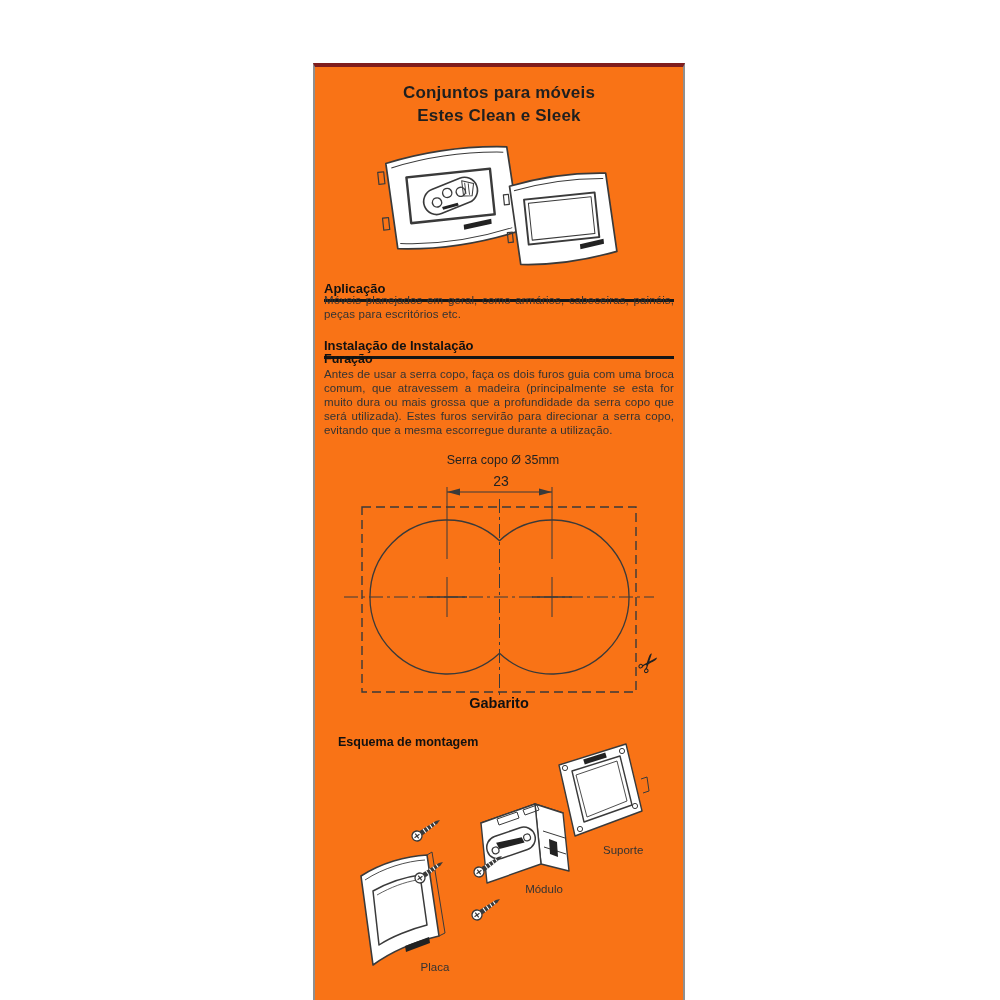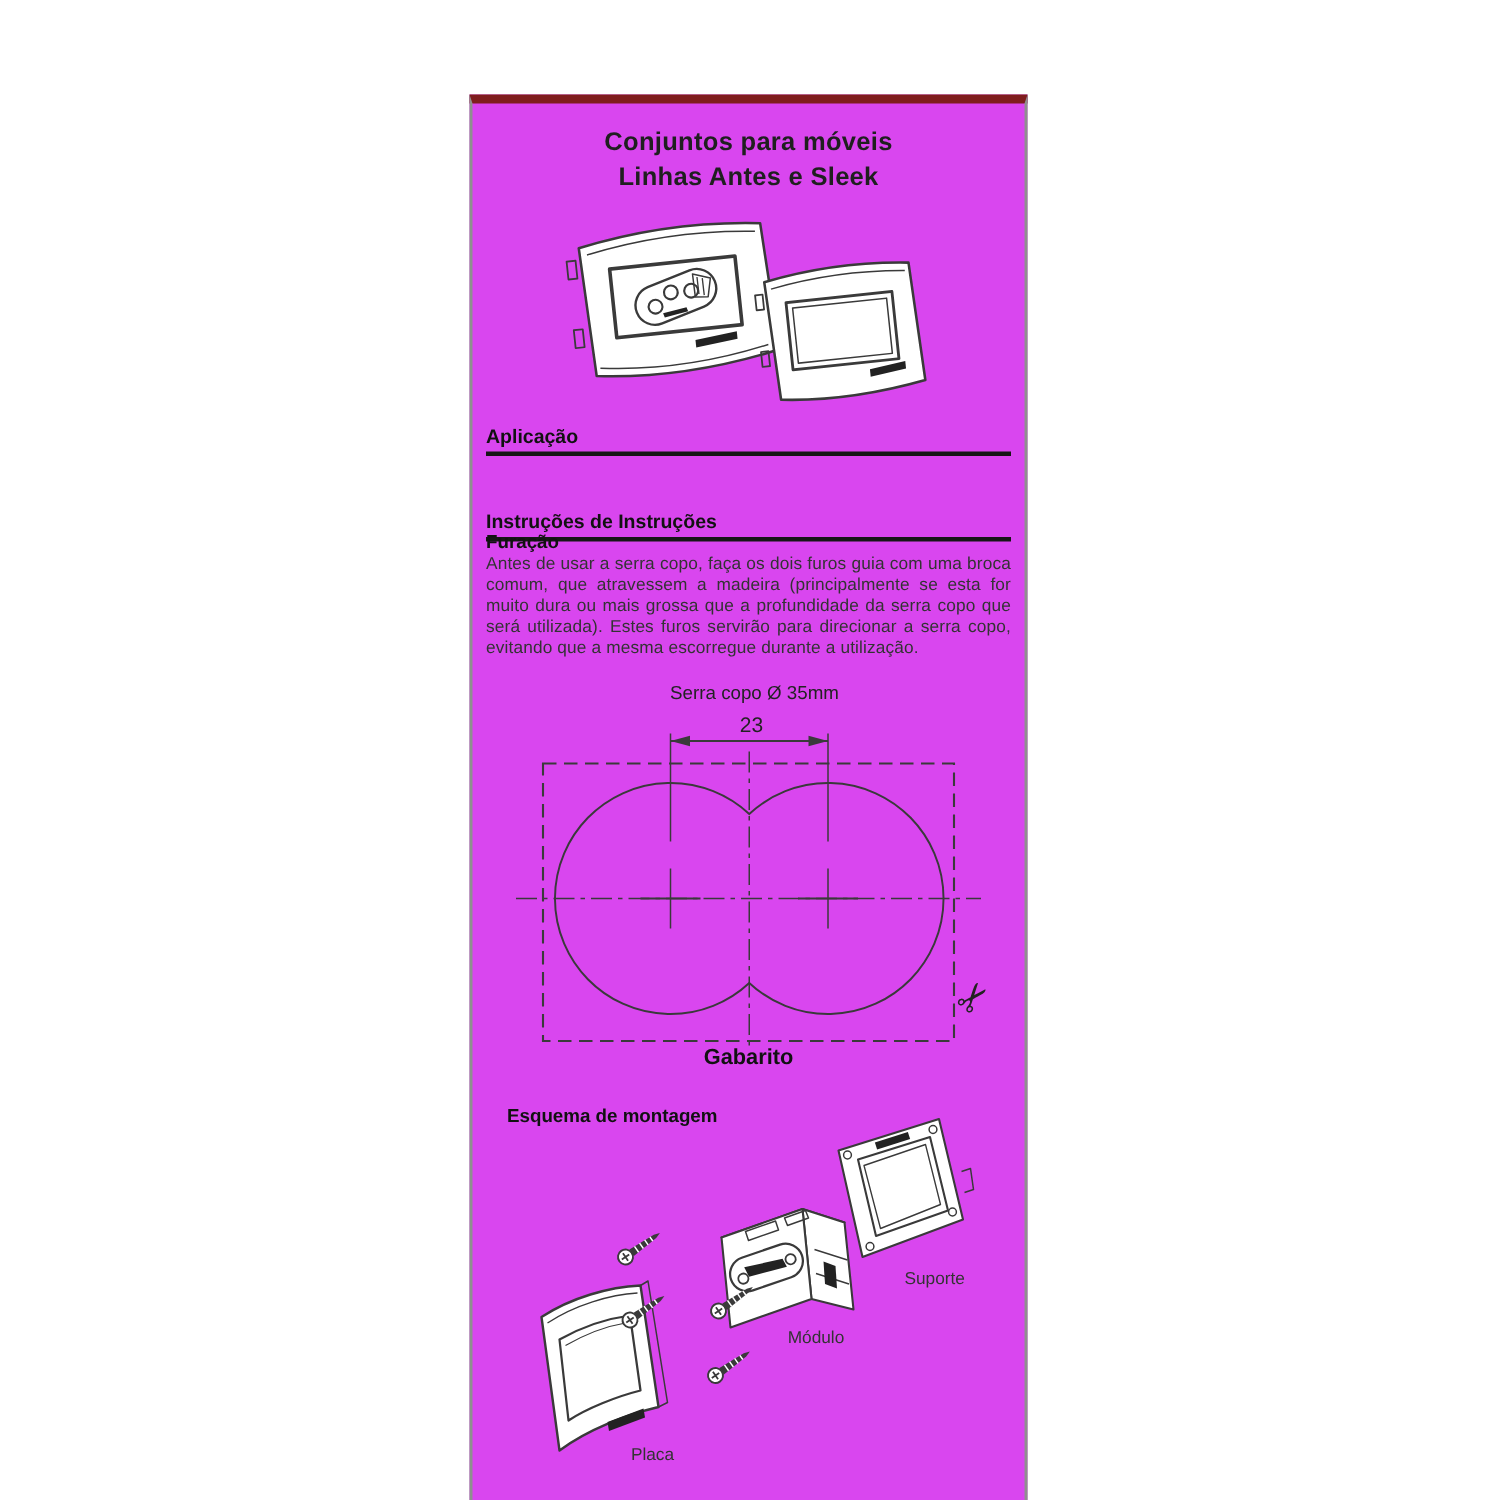--- a/index.html
+++ b/index.html
@@ -2,22 +2,22 @@
 <html><head>
 <meta charset="utf-8">
 <style>
   html,body { margin:0; padding:0; }
   body {
     width:1000px; height:1000px; background:#ffffff; position:relative;
     font-family:"Liberation Sans", sans-serif; overflow:hidden;
   }
   .sheet {
     position:absolute; left:313px; top:63px; width:372px; height:937px;
-    background:#d946ef; box-sizing:border-box;
-    border-left:2px solid #8f8f8f; border-right:2px solid #8f8f8f; border-top:6px solid #7f1d1d;
+    background:#f97316; box-sizing:border-box;
+    border-left:2px solid #8f8f8f; border-right:2px solid #8f8f8f; border-top:4px solid #7f1d1d;
   }
   .title-block {
     position:absolute; top:14px; left:0; right:0; text-align:center;
     font-size:17px; font-weight:bold; line-height:23px; color:#1f1f1f; letter-spacing:.2px;
   }
   .products-svg { position:absolute; top:72px; left:6px; width:356px; height:128px; }
   .h-rule {
     position:absolute; left:9px; right:9px; font-size:13px; font-weight:bold; color:#111;
     border-bottom:3px solid #161616; padding-bottom:3px;margin-top:12px;
   }
@@ -40,21 +40,21 @@
   .montagem-svg { position:absolute; top:672px; left:6px; width:356px; height:240px; }
   svg text { font-family:"Liberation Sans", sans-serif; }
 </style>
 </head>
 <body>
 
 <div class="sheet">
 
   <div class="title-block">
     <div>Conjuntos para móveis</div>
-    <div>Linhas Antes e Sleek</div>
+    <div>Estes Clean e Sleek</div>
   </div>
 
   <svg class="products-svg" viewBox="0 0 356 128">
     <g fill="none" stroke="#3a3a3a" stroke-width="1.5" stroke-linejoin="round">
 
       <g transform="translate(64,6) rotate(-6,65,55)">
         <rect x="-4" y="20" width="6" height="12" stroke-width="1.2"></rect>
         <rect x="-4" y="66" width="6" height="12" stroke-width="1.2"></rect>
         <path d="M5,12 Q66,0 127,8 L131,93 Q67,106 8,98 Z" fill="#ffffff" stroke-width="1.7"></path>
         <path d="M10,17 Q66,6 123,13" stroke-width="1"></path>
@@ -78,22 +78,23 @@
         <path d="M4,10 Q52,1 101,7 L104,86 Q52,95 7,89 Z" fill="#ffffff" stroke-width="1.7"></path>
         <path d="M8,15 Q52,7 98,12" stroke-width="1"></path>
         <rect x="17" y="25" width="71" height="45" stroke-width="1.9"></rect>
         <rect x="21" y="29" width="63" height="37" stroke-width="1"></rect>
         <path d="M68,75 L92,72 L92,77 L68,80 Z" fill="#222" stroke="none"></path>
       </g>
     </g>
   </svg>
 
   <div id="h-aplicacao" class="h-rule">Aplicação</div>
+  <div id="p-aplicacao" class="body-text">Móveis planejados em geral, como armários, cabeceiras, painéis, peças para escritórios etc.</div>
 
-  <div id="h-instrucoes" class="h-rule">Instruções de Instruções</div>
+  <div id="h-instrucoes" class="h-rule">Instalação de Instalação</div>
 
   <div id="h-furacao" class="h-plain">Furação</div>
   <div id="p-furacao" class="body-text">Antes de usar a serra copo, faça os dois furos guia com uma broca comum, que atravessem a madeira (principalmente se esta for muito dura ou mais grossa que a profundidade da serra copo que será utilizada). Estes furos servirão para direcionar a serra copo, evitando que a mesma escorregue durante a utilização.</div>
 
   <svg class="gabarito-svg" viewBox="0 0 356 250">
     <g fill="none" stroke="#3a3a3a">
       <text x="182" y="17" font-size="12.5" text-anchor="middle" fill="#222" stroke="none">Serra copo Ø 35mm</text>
       <text x="180" y="39" font-size="14" text-anchor="middle" fill="#222" stroke="none">23</text>
 
       <g>

